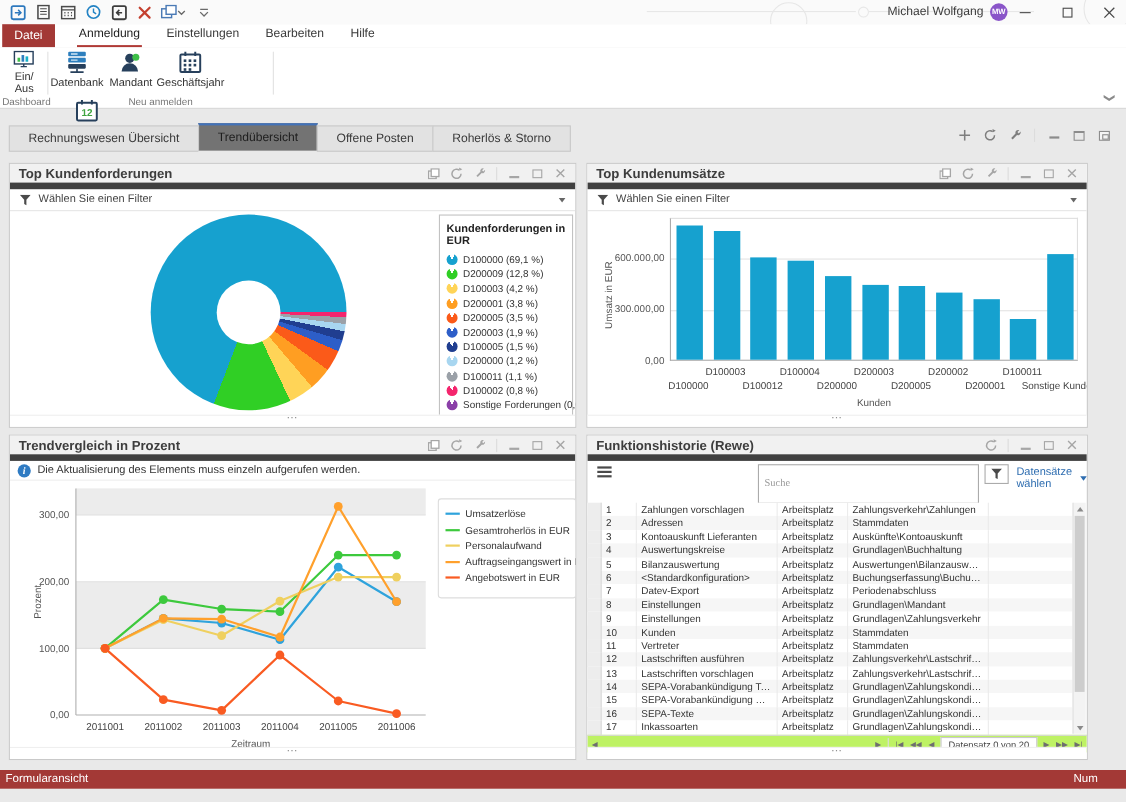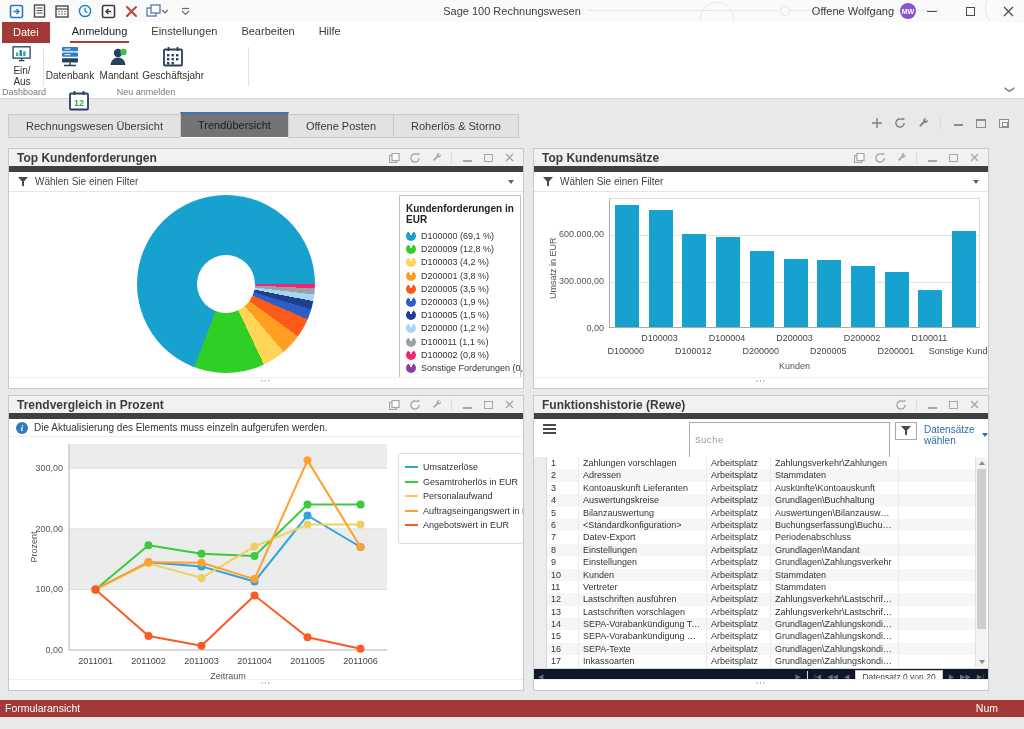--- a/index.html
+++ b/index.html
@@ -87,21 +87,21 @@
 
   
   .trend-legend { position:absolute; left:389px; top:57px; width:126px; border:1px solid #ddd; border-radius:3px; background:#fff; padding:8px 6px; }
   .tl-item { display:flex; align-items:center; gap:5px; font-size:9px; color:#333; margin-bottom:4.5px; white-space:nowrap; }
   .tl-swatch { width:13px; height:2px; flex:0 0 auto; }
 
   
   .hist-toolbar { position:absolute; left:0; right:0; top:24px; height:22px; }
   .hamburger { position:absolute; left:9px; top:4px; width:13px; }
   .hamburger div { height:2px; background:#4a4a4a; margin-bottom:2px; }
-  .search-input { position:absolute; left:155px; top:2px; width:201px; height:18px; border:1px solid #ababab; font-size:9.5px; padding:17px 5px; font-family:Liberation Mono, monospace; color:#333; }
+  .search-input { position:absolute; left:155px; top:2px; width:201px; height:18px; border:1px solid #ababab; font-size:9.5px; padding:17px 5px; font-family:Liberation Serif, serif; color:#333; }
   .search-input::placeholder { color:#999; }
   .funnel-btn { position:absolute; left:361px; top:2px; width:22px; height:18px; border:1px solid #ababab; background:#fff; display:flex; align-items:center; justify-content:center; }
   .records-btn { position:absolute; left:390px; top:4px; color:#2e6db0; font-size:10px; display:flex; align-items:center; gap:5px; }
   .records-btn .caret { border-top-color:#2e6db0; }
   .grid-head { position:absolute; left:0; right:13px; top:47px; height:14px; background:#84878b; display:flex; color:#fff; font-size:9px; line-height:14px; }
   .grid-body { position:absolute; left:0; right:13px; top:61px; }
   .grow { display:flex; height:12.4px; line-height:12.4px; font-size:9px; color:#333; background:#fff; }
   .grow:nth-child(even) { background:#f6f6f6; }
   .c0 { width:13px; background:#ededed; border-right:1px solid #d9d9d9; flex:0 0 auto; }
   .grid-head .c0 { background:transparent; border-right:1px solid #9a9da1; }
@@ -110,21 +110,21 @@
   .c3 { width:64px; padding:0 4px; flex:0 0 auto; overflow:hidden; white-space:nowrap; }
   .c4 { width:128px; padding:0 4px; flex:0 0 auto; overflow:hidden; text-overflow:ellipsis; white-space:nowrap; }
   .c5 { flex:1 1 auto; }
   .grow .c1,.grow .c2,.grow .c3,.grow .c4 { border-right:1px solid #ececec; }
   .grid-head .c1,.grid-head .c2,.grid-head .c3,.grid-head .c4 { border-right:1px solid #9a9da1; }
   .vscroll { position:absolute; right:1px; top:61px; width:12px; height:210px; background:#f3f3f3; border-left:1px solid #e0e0e0; }
   .vs-btn { position:absolute; left:0; right:0; height:11px; display:flex; align-items:center; justify-content:center; }
   .tri-up { width:0; height:0; border-left:3px solid transparent; border-right:3px solid transparent; border-bottom:4px solid #8a8a8a; }
   .tri-down { width:0; height:0; border-left:3px solid transparent; border-right:3px solid transparent; border-top:4px solid #8a8a8a; }
   .vs-thumb { position:absolute; left:1px; right:1px; top:12px; height:160px; background:#cdcdcd; }
-  .pager { position:absolute; left:0; right:0; top:272px; height:16px; background:#0f172a; border-top:1px solid #d9d9d9; display:flex; align-items:center; font-size:7px; color:#6e6e6e; }
+  .pager { position:absolute; left:0; right:0; top:272px; height:16px; background:#bef264; border-top:1px solid #d9d9d9; display:flex; align-items:center; font-size:7px; color:#6e6e6e; }
   .pager .nav { margin-left:auto; display:flex; align-items:center; gap:6px; padding-right:4px; }
   .pager-label { border:1px solid #c9c9c9; background:#fff; color:#444; font-size:8.5px; line-height:12px; padding:0 6px; }
   .hsc-left { padding-left:4px; }
   .funnel { fill:#4a4a4a; }
 
   
   .bottom-strip { position:absolute; left:0; right:0; top:700px; height:12px; background:#fbfbfb; border-top:1px solid #d8d8d8; }
   .statusbar { position:absolute; left:0; right:0; bottom:12px; height:17px; background:#a33936; color:#fff; font-size:10.5px; line-height:17px; }
   .sb-left { position:absolute; left:5px; top:0; }
   .sb-right { position:absolute; right:26px; top:0; }
@@ -189,22 +189,21 @@
           </svg>
       </span>
       <span class="qi">
         <svg width="9" height="9" viewBox="0 0 9 9">
             <path d="M1 1.5 h7" stroke="#6a6a6a" stroke-width="1.2"></path>
             <path d="M1 4 l3.5 3.5 L8 4" fill="none" stroke="#6a6a6a" stroke-width="1.2"></path>
           </svg>
       </span>
     </div>
 
-    <span class="title-text">Sage 100 Rechnungswesen</span>
-    <span class="user-name">Offene Wolfgang</span>
+    <span class="user-name">Michael Wolfgang</span>
     <span class="avatar">MW</span>
 
     <div class="win-controls">
       <span class="wc">
           <span class="wc-min"></span>
         </span>
       <span class="wc">
           <span class="wc-max"></span>
         </span>
       <span class="wc">

